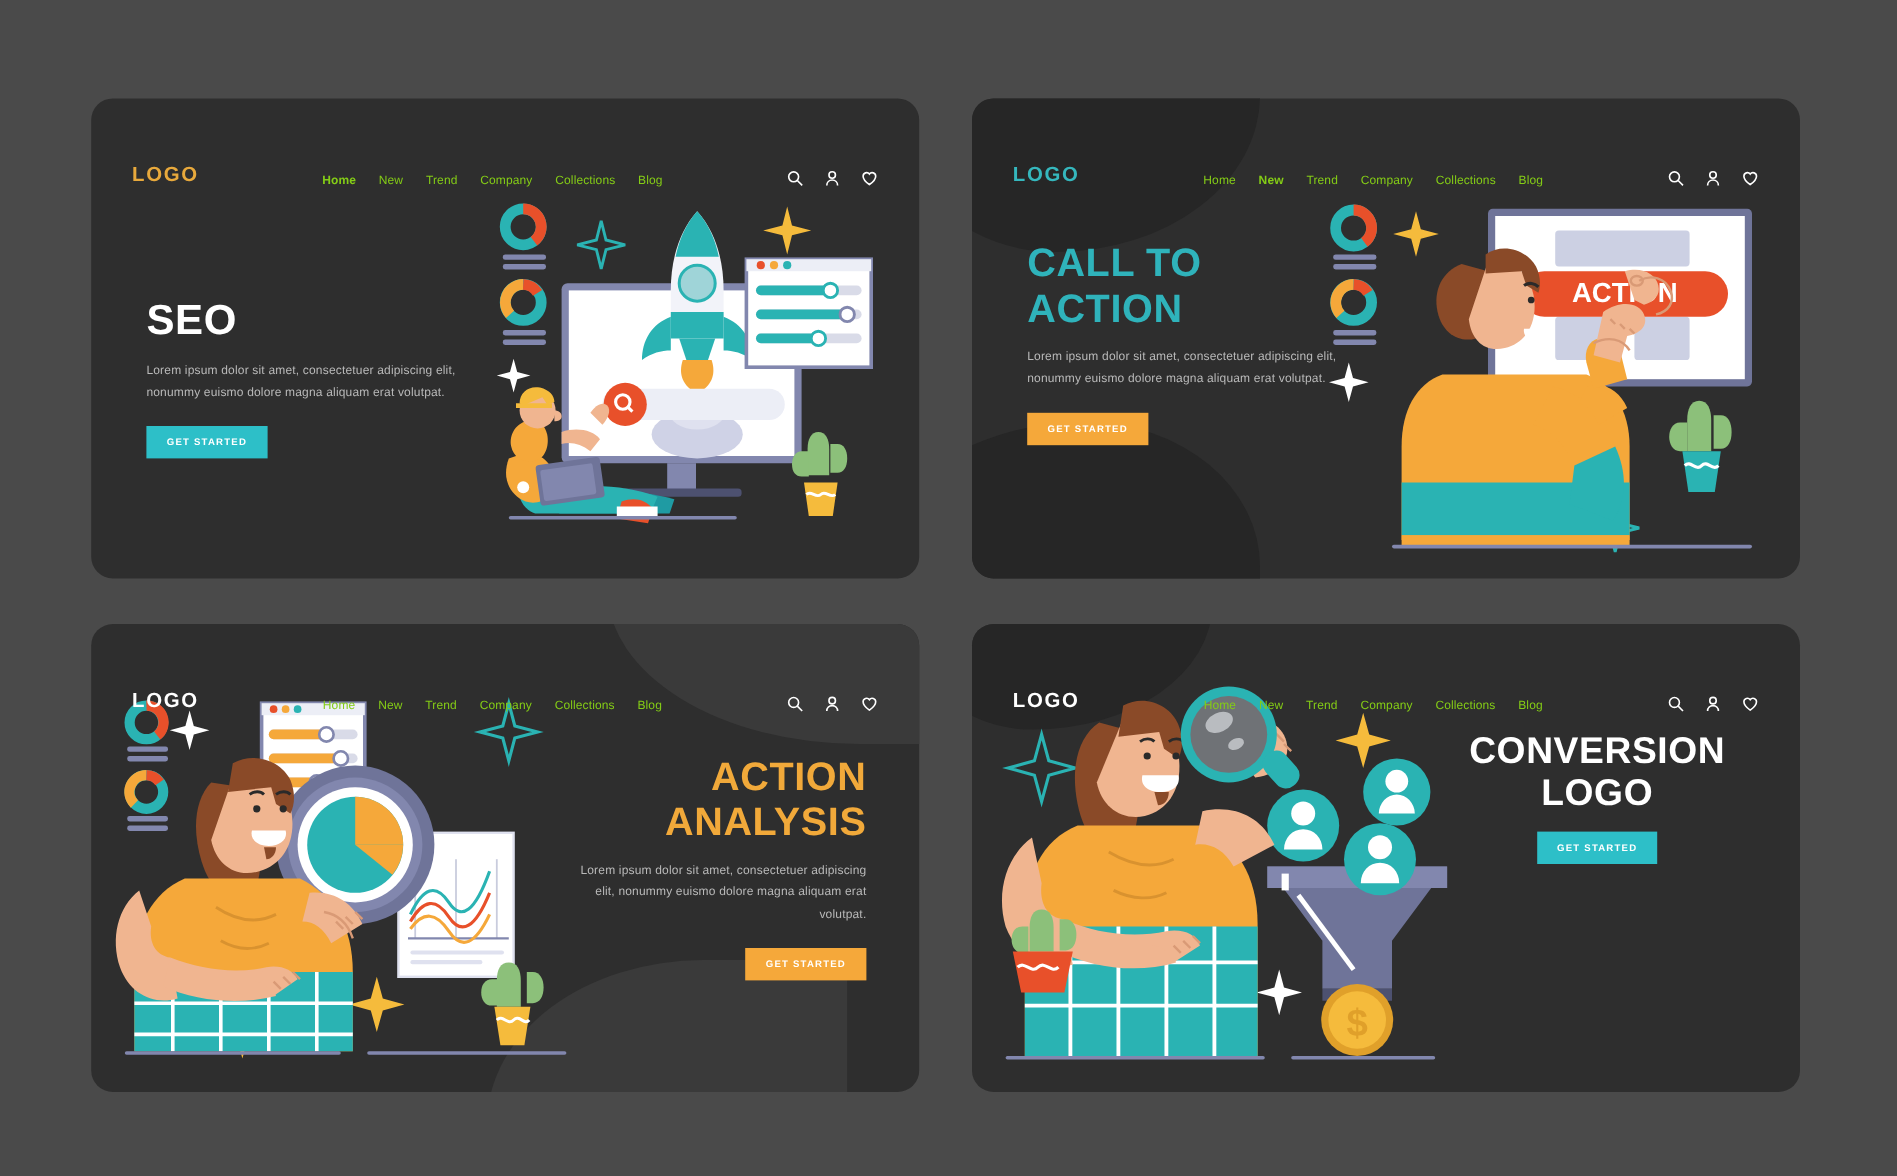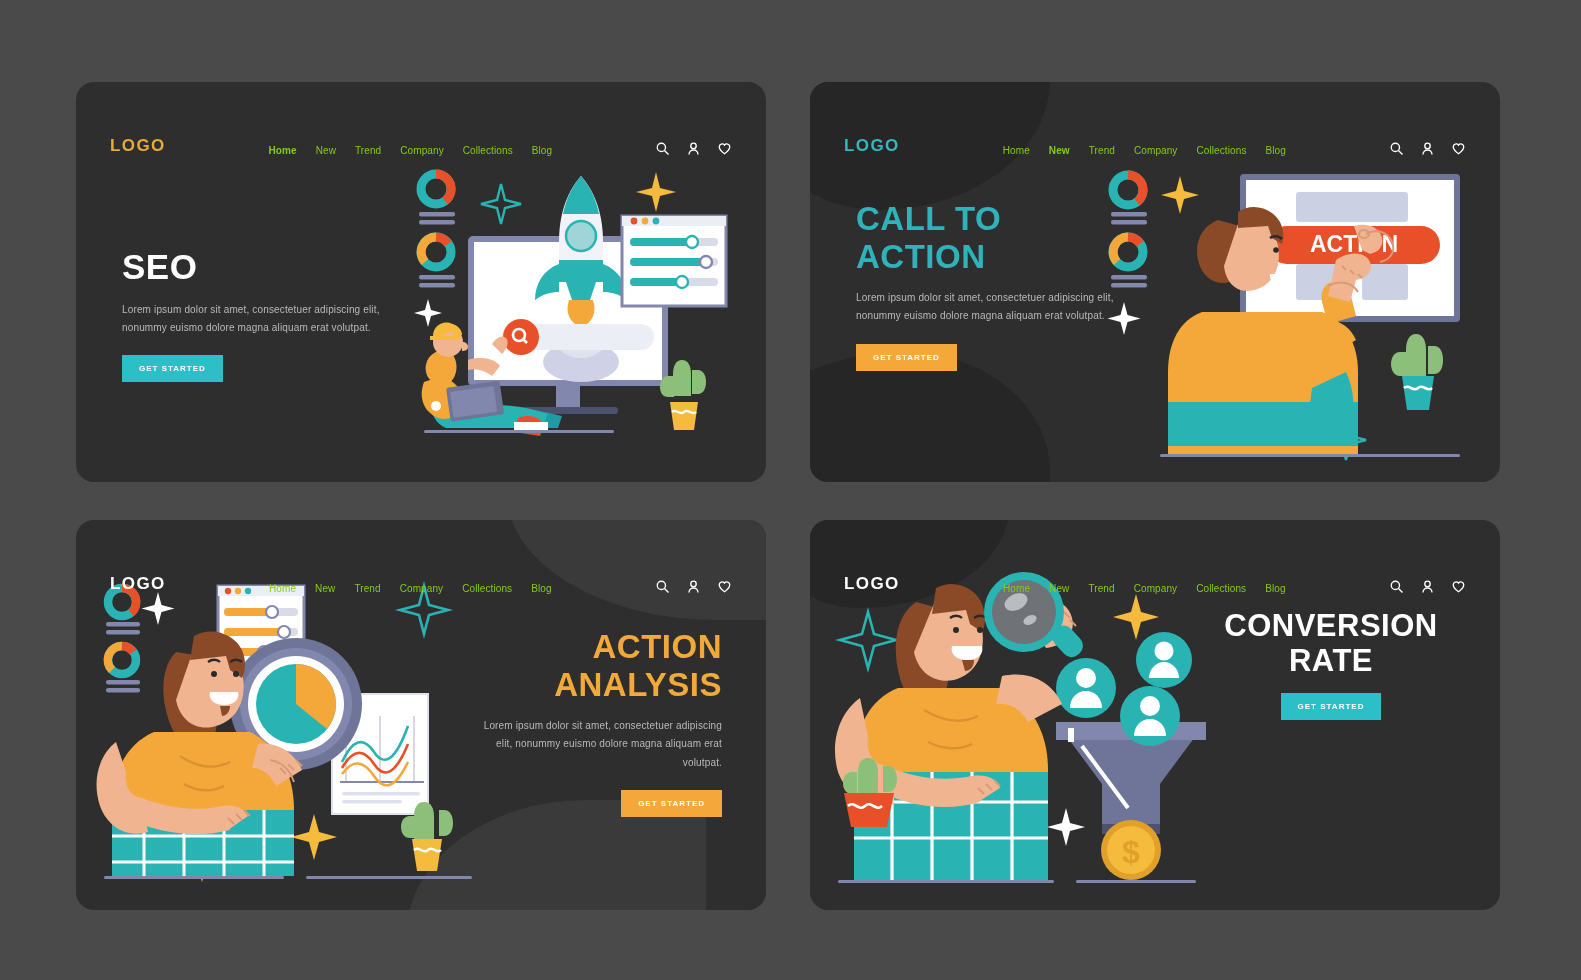--- a/index.html
+++ b/index.html
@@ -498,21 +498,21 @@
           </span>
         <span>
             <svg width="15" height="15" viewBox="0 0 20 20" fill="none" stroke="#fff" stroke-width="1.8">
               <path d="M10 17S3 12.3 3 7.8A3.9 3.9 0 0 1 10 5.4 3.9 3.9 0 0 1 17 7.8C17 12.3 10 17 10 17z"></path>
             </svg>
           </span>
       </div>
     </div>
 
     <div class="copy">
-      <h1 class="big">CONVERSION RATE</h1>
+      <h1 class="big">CONVERSION LOGO</h1>
       <button class="btn teal">GET STARTED</button>
     </div>
 
     <div class="art">
       <svg width="400" height="340" viewBox="0 0 400 340">
         <path d="M48 62 l6 22 22 6 -22 6 -6 22 -6 -22 -22 -6 22 -6z" fill="none" stroke="#2ab3b3" stroke-width="2.6"></path>
         <path d="M316 44 l5 18 18 5 -18 5 -5 18 -5 -18 -18 -5 18 -5z" fill="#f5bb3c"></path>
         <path d="M246 258 l4 15 15 4 -15 4 -4 15 -4 -15 -15 -4 15 -4z" fill="#fff"></path>
 
         <g>

